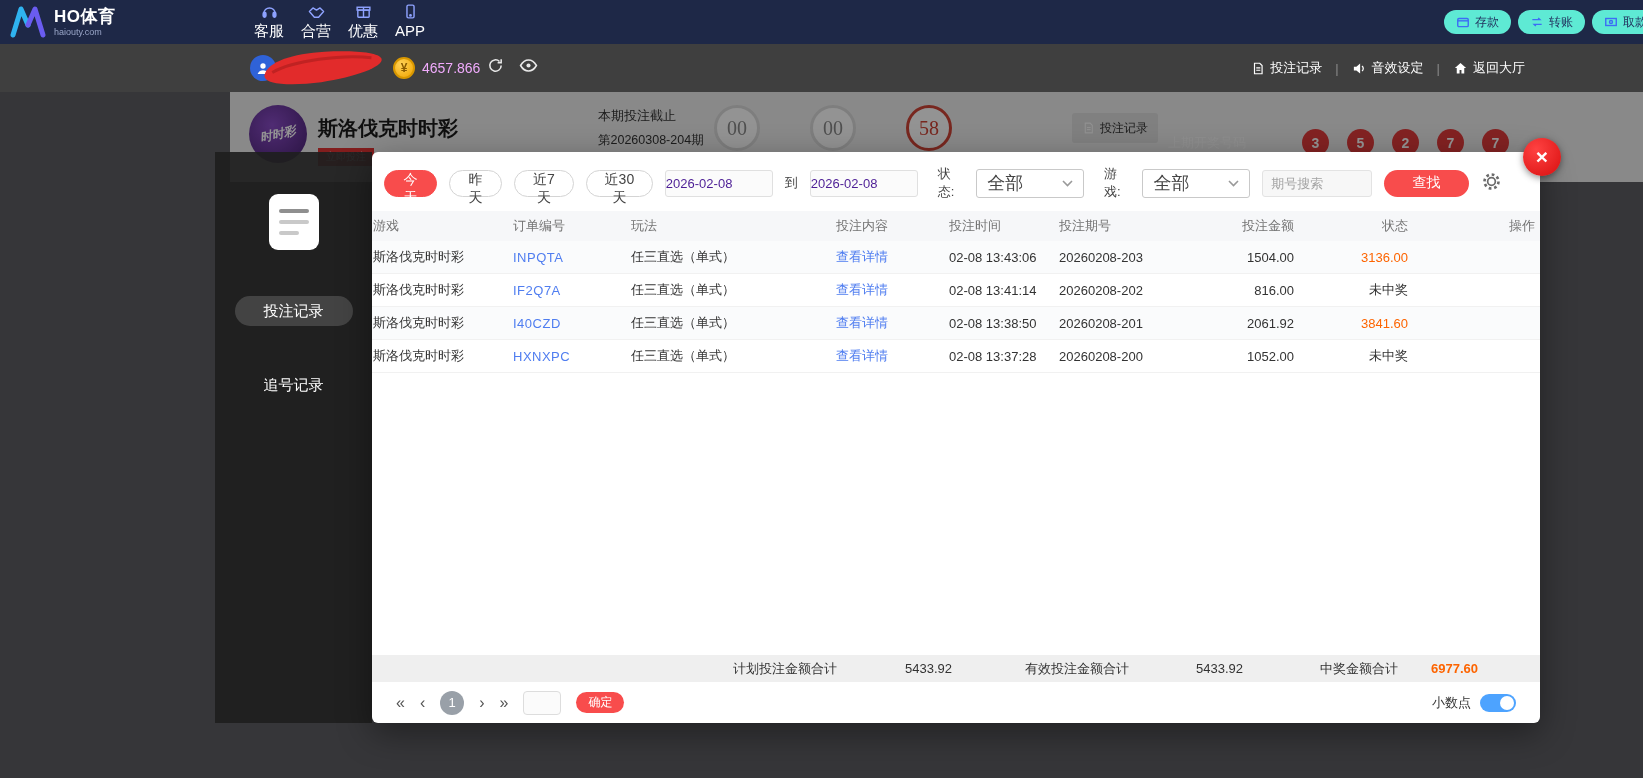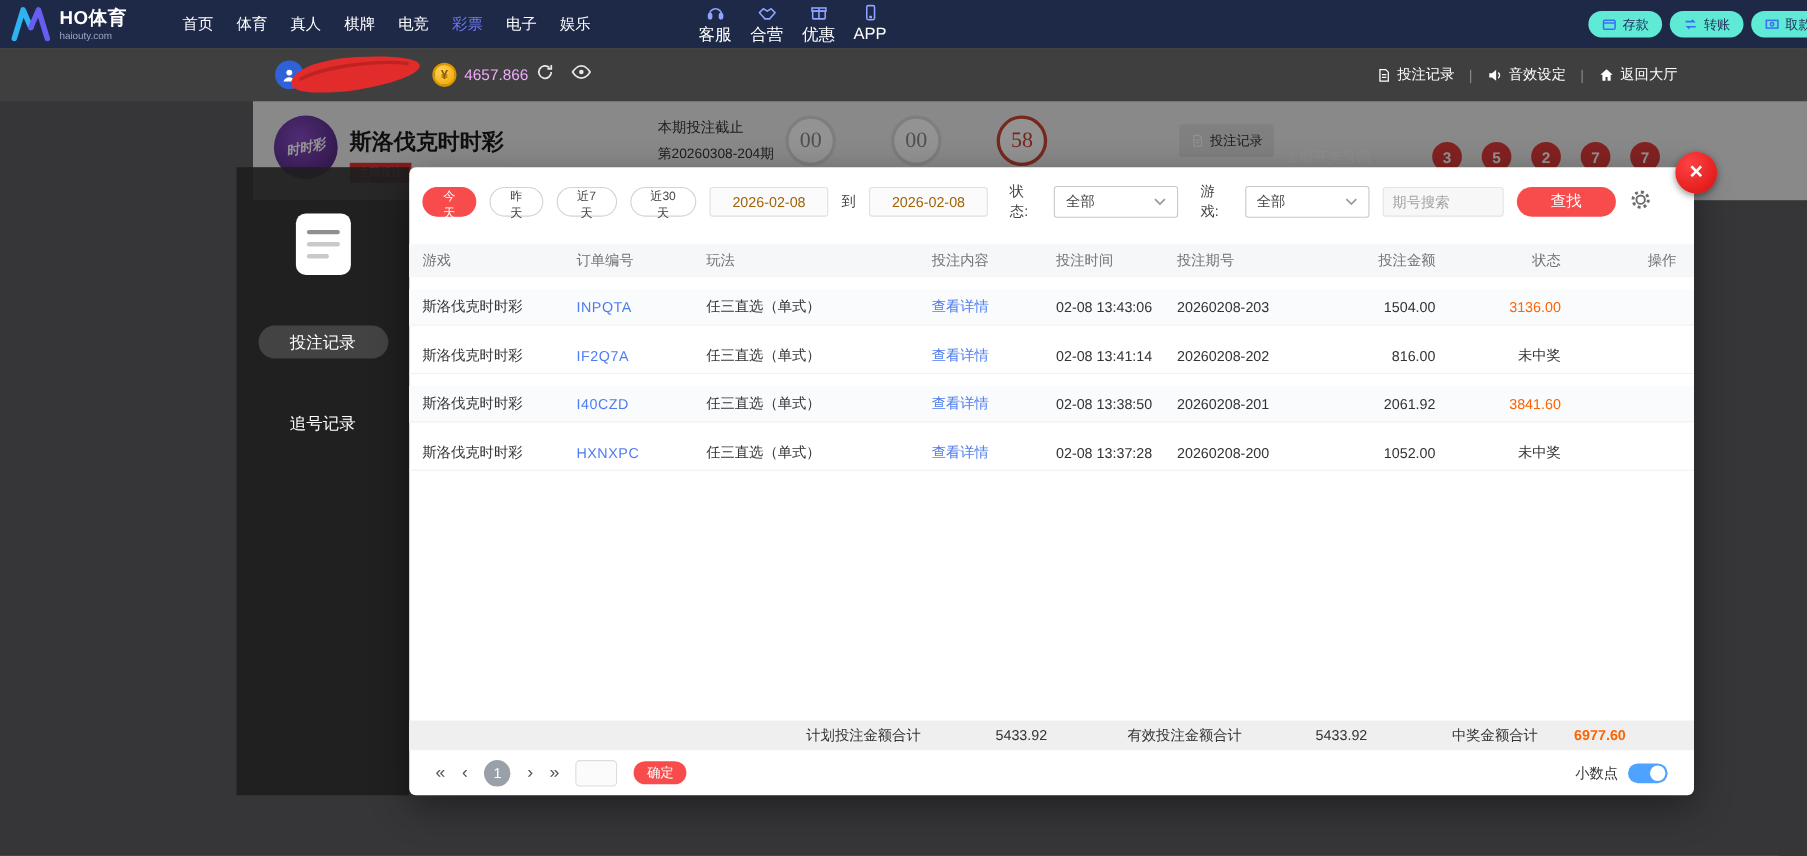--- a/index.html
+++ b/index.html
@@ -52,32 +52,32 @@
   .overlay { position: absolute; top: 92px; left: 0; right: 0; bottom: 0; background: rgba(0,0,0,0.42); z-index: 5; }
   
   .modal-side { position: absolute; left: 215px; top: 152px; width: 157px; height: 571px; background: rgba(30,30,30,0.92); z-index: 10; display: flex; flex-direction: column; align-items: center; }
   .side-doc { margin-top: 40px; }
   .side-item { margin-top: 44px; width: 118px; height: 30px; border-radius: 16px; display: flex; align-items: center; justify-content: center; color: #fff; font-size: 15px; cursor: pointer; }
   .side-item.active { background: rgba(255,255,255,0.16); }
   .side-item + .side-item { }
   
   .modal { position: absolute; left: 372px; top: 152px; width: 1168px; height: 571px; background: #fff; border-radius: 6px; z-index: 10; display: flex; flex-direction: column; box-shadow: 0 10px 34px rgba(0,0,0,0.4); }
   .filters { display: flex; align-items: center; gap: 12px; padding: 13px 12px 10px 12px; }
-  .qbtn { height: 27px; padding: 0 13px; border-radius: 14px; font-size: 11px; border: 1px solid #d4d4d4; background: #fff; color: #444; cursor: pointer; }
+  .qbtn { height: 27px; padding: 0 13px; border-radius: 14px; font-size: 14px; border: 1px solid #d4d4d4; background: #fff; color: #444; cursor: pointer; }
   .qbtn.active { background: #f84c4c; border-color: #f84c4c; color: #fff; }
-  .dinput { width: 108px; height: 27px; border: 1px solid #e0e0e0; background: #fbfbfb; border-radius: 3px; font-size: 13px; color: #a16207; text-align: center; }
+  .dinput { width: 108px; height: 27px; border: 1px solid #e0e0e0; background: #fbfbfb; border-radius: 3px; font-size: 13px; color: #4c1d95; }
   .to { font-size: 13px; color: #444; }
   .flabel { font-size: 13px; color: #444; margin-left: 8px; }
-  .select { width: 118px; height: 29px; border: 1px solid #c9c9c9; border-radius: 3px; display: flex; align-items: center; justify-content: space-between; padding: 0 10px; font-size: 13px; color: #444; background: #fff; cursor: pointer; }
+  .select { width: 118px; height: 29px; border: 1px solid #c9c9c9; border-radius: 3px; display: flex; align-items: center; justify-content: space-between; padding: 0 10px; font-size: 18px; color: #444; background: #fff; cursor: pointer; }
   .sinput { width: 110px; height: 27px; background: #f7f7f7; border: 1px solid #e3e3e3; border-radius: 3px; padding: 0 8px; font-size: 13px; color: #333; }
   .sinput::placeholder { color: #a3a3a3; }
   .findbtn { width: 95px; height: 27px; border-radius: 14px; background: #f84c4c; color: #fff; font-size: 14px; border: none; cursor: pointer; }
   .gearbtn { margin-left: auto; margin-right: 26px; background: none; border: none; cursor: pointer; }
   
-  .trow { display: grid; grid-template-columns: 140px 118px 205px 113px 110px 154px 85px 114px 1fr; align-items: center; height: 33px; padding: 0 12px; font-size: 13px; color: #333; border-bottom: 1px solid #f1f1f1; margin-top: 11px; }
+  .trow { display: grid; grid-template-columns: 140px 118px 205px 113px 110px 154px 85px 114px 1fr; align-items: center; height: 33px; padding: 0 1px; font-size: 13px; color: #333; border-bottom: 1px solid #f1f1f1; }
   .thead { height: 30px; background: #f6f7f9; color: #737373; border-bottom: none; }
   .trow.stripe { background: #fafbfc; }
   .c-r { text-align: right; padding-right: 4px; }
   .blue { color: #4f7df0; cursor: pointer; }
   .code { color: #4f7df0; letter-spacing: .5px; cursor: pointer; }
   .win { color: #fd6400; }
   .spacer { flex: 1; }
   
   .summary { height: 27px; background: #efefef; display: flex; align-items: center; font-size: 13px; color: #333; }
   .s1 { margin-left: 361px; } .v1 { margin-left: 68px; }
@@ -104,30 +104,20 @@
     <div class="brand">
       <svg width="36" height="32" viewBox="0 0 36 32">
         <path d="M3 29 L11 3 L18 19" stroke="#2fb3f0" stroke-width="5" fill="none" stroke-linecap="round" stroke-linejoin="round"></path>
         <path d="M18 19 L25 3 L33 29" stroke="#6a5cf0" stroke-width="5" fill="none" stroke-linecap="round" stroke-linejoin="round"></path>
       </svg>
       <div class="brand-text">
         <div class="brand-title">HO体育</div>
         <div class="brand-domain">haiouty.com</div>
       </div>
     </div>
-    <nav class="menu">
-      <a>首页</a>
-      <a>体育</a>
-      <a>真人</a>
-      <a>棋牌</a>
-      <a>电竞</a>
-      <a class="active">彩票</a>
-      <a>电子</a>
-      <a>娱乐</a>
-    </nav>
     <div class="quick">
       <div class="qi">
         <svg width="17" height="17" viewBox="0 0 24 24" fill="none" stroke="currentColor" stroke-width="2">
           <path d="M4 15a8 8 0 0 1 16 0"></path>
             <rect x="3" y="13" width="4" height="7" rx="2" fill="currentColor"></rect>
             <rect x="17" y="13" width="4" height="7" rx="2" fill="currentColor"></rect>
         </svg>
         <span>客服</span>
       </div>
       <div class="qi">

